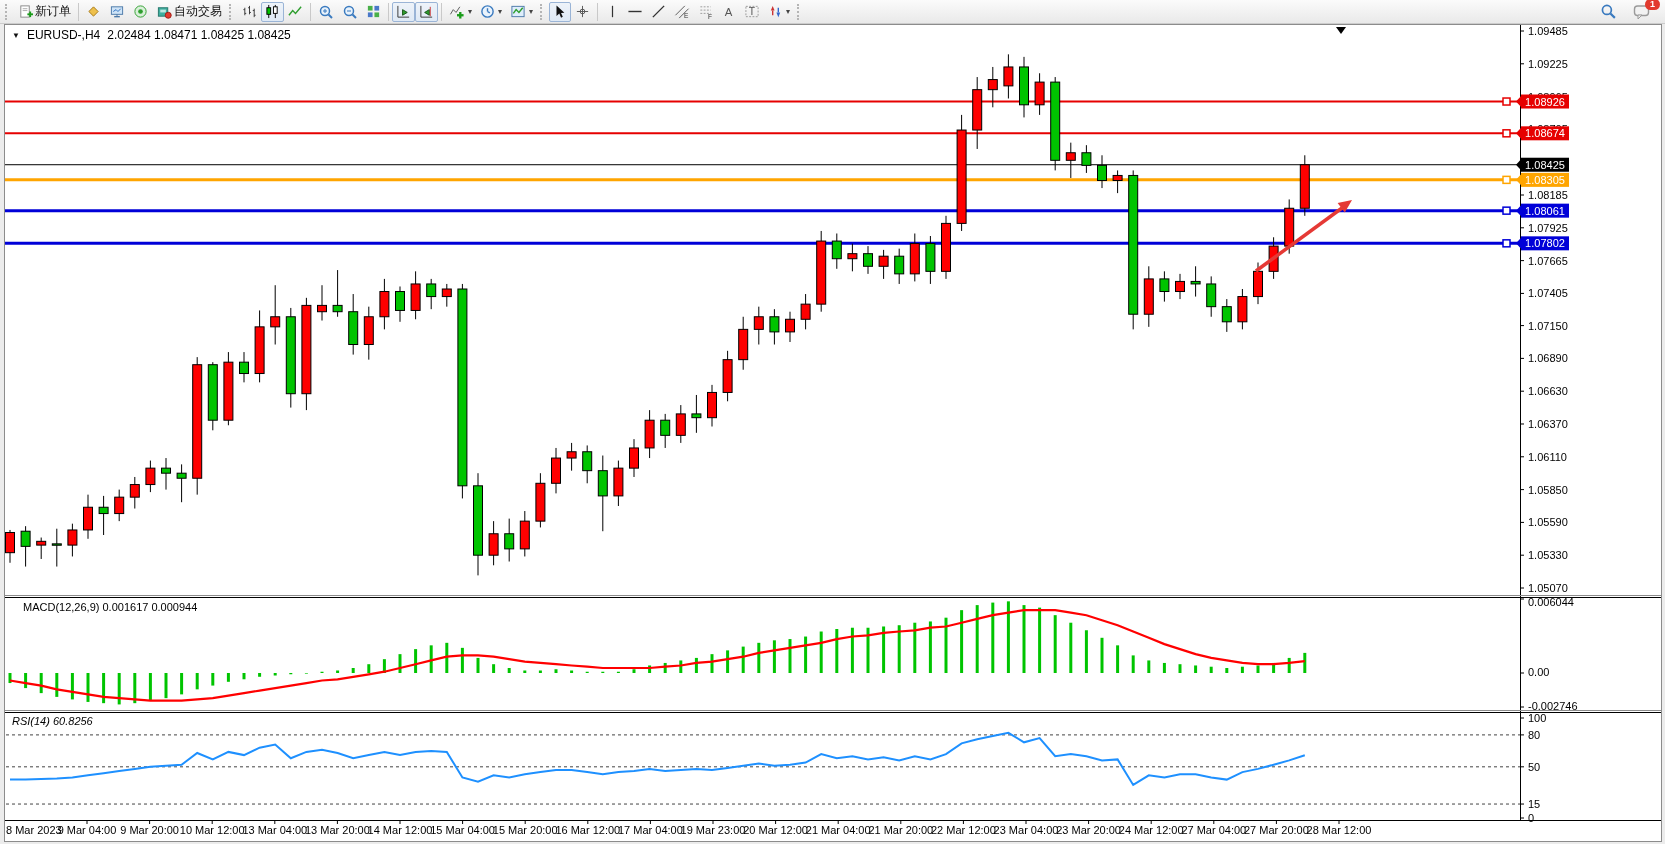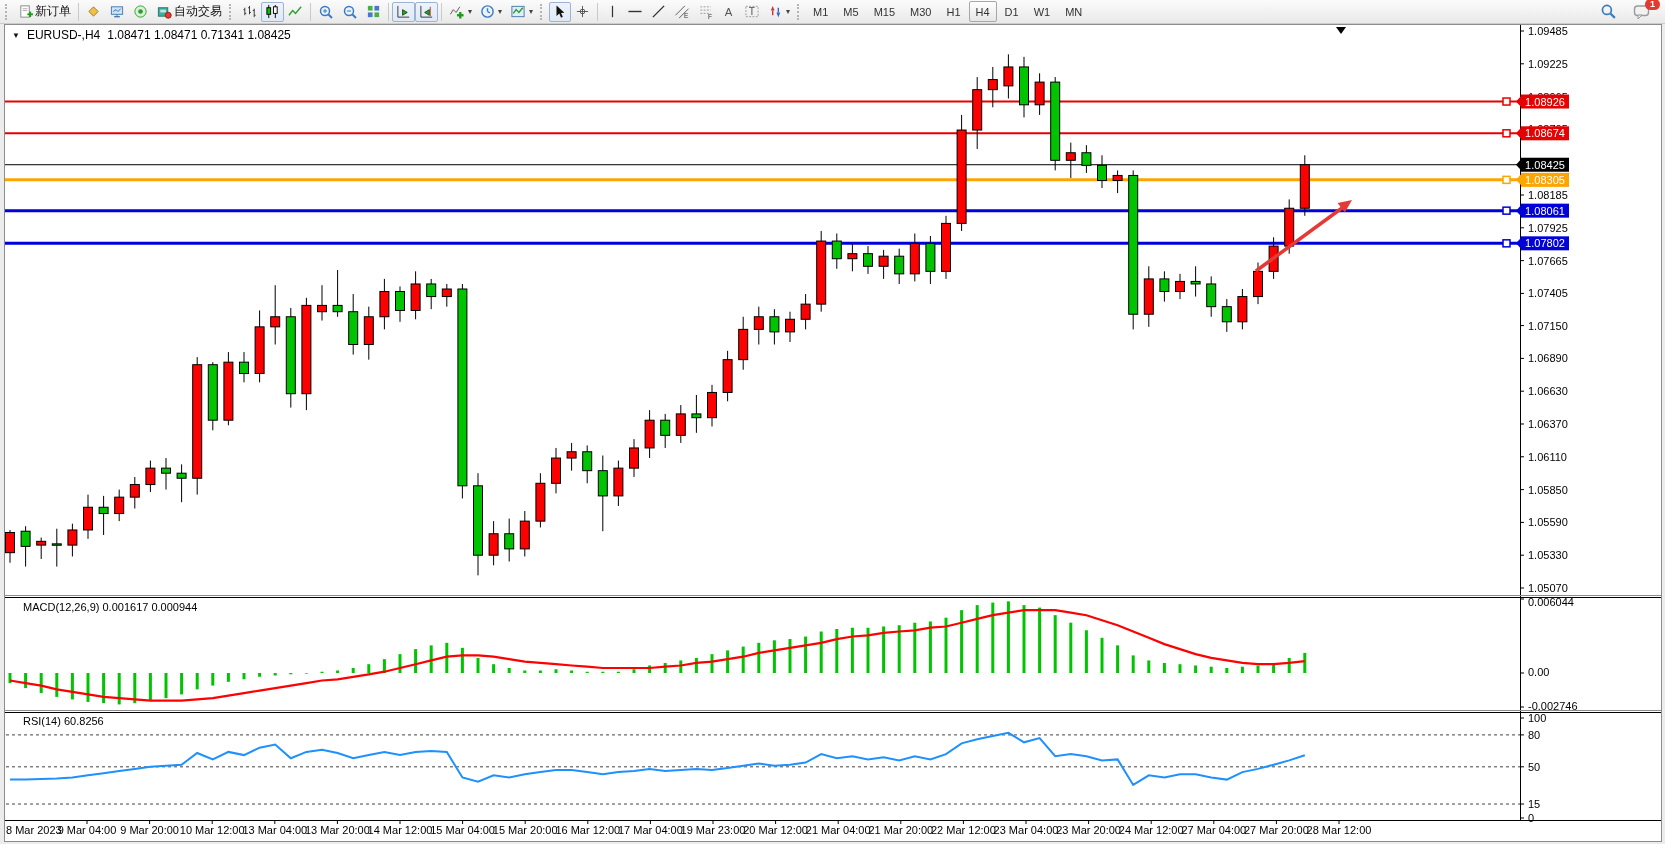--- a/index.html
+++ b/index.html
@@ -24,21 +24,21 @@
     font-size:9px;line-height:11px;min-width:11px;text-align:center;padding:0 2px;font-weight:bold;}
   .bubblewrap{position:relative;}
   
   .chart-area{position:absolute;left:0;top:24px;width:1665px;height:820px;}
   #chart{position:absolute;left:0;top:0;}
   .overlay-label{position:absolute;font-size:12px;color:#000;white-space:nowrap;}
   .chart-title{left:12px;top:4px;display:flex;align-items:center;gap:7px;}
   .chart-title .tri{font-size:8px;color:#111;}
   .ind-label{font-size:11px;}
   .macd-label{left:23px;top:577px;}
-  .rsi-label{left:23px;top:691px;}
+  .rsi-label{left:12px;top:691px;font-style:italic;}
 </style>
 </head>
 <body>
 
 <div class="app">
 
   <div class="toolbar">
     <div class="grip"></div>
 
     <div class="tbtn">
@@ -228,31 +228,20 @@
       <svg width="15" height="15" viewBox="0 0 16 16">
           <polygon points="3,7 7,7 5,2" fill="#c33"></polygon>
           <line x1="5" y1="7" x2="5" y2="12" stroke="#c33" stroke-width="1.5"></line>
           <polygon points="9,9 13,9 11,14" fill="#36c"></polygon>
           <line x1="11" y1="4" x2="11" y2="9" stroke="#36c" stroke-width="1.5"></line>
         </svg>
       <span class="dd">▾</span>
     </div>
 
     <div class="grip"></div>
-    <div class="tf-group" id="tf-group" style="display:flex;align-items:center;gap:1px;">
-        <div class="tfbtn">M1</div>
-        <div class="tfbtn">M5</div>
-        <div class="tfbtn">M15</div>
-        <div class="tfbtn">M30</div>
-        <div class="tfbtn">H1</div>
-        <div class="tfbtn pressed">H4</div>
-        <div class="tfbtn">D1</div>
-        <div class="tfbtn">W1</div>
-        <div class="tfbtn">MN</div>
-      </div>
 
     <div class="toolbar-right">
       <div class="tbtn">
         <svg width="17" height="17" viewBox="0 0 16 16">
             <circle cx="6.5" cy="6.5" r="4.2" fill="none" stroke="#3a7abf" stroke-width="1.6"></circle>
             <line x1="9.8" y1="9.8" x2="14" y2="14" stroke="#3a7abf" stroke-width="2"></line>
           </svg>
       </div>
       <div class="tbtn bubblewrap">
         <svg width="18" height="16" viewBox="0 0 18 16">
@@ -696,21 +685,21 @@
         <polygon points="1336,3 1346,3 1341,10" fill="#000"></polygon>
         <g>
           <line x1="1256" y1="247" x2="1342" y2="184" stroke="#e53935" stroke-width="3.5"></line>
           <polygon points="1352,176 1344.8,188.6 1337.6,179.0" fill="#e53935"></polygon>
         </g>
       </svg>
 
     <div class="overlay-label chart-title">
       <span class="tri">▼</span>
       <span>EURUSD-,H4</span>
-      <span>1.08471 1.08471 0.71341 1.08425</span>
+      <span>2.02484 1.08471 1.08425 1.08425</span>
     </div>
     <div class="overlay-label ind-label macd-label">
       <span>MACD(12,26,9)</span>
       <span>0.001617 0.000944</span>
     </div>
     <div class="overlay-label ind-label rsi-label">
       <span>RSI(14)</span>
       <span>60.8256</span>
     </div>
   </div>

